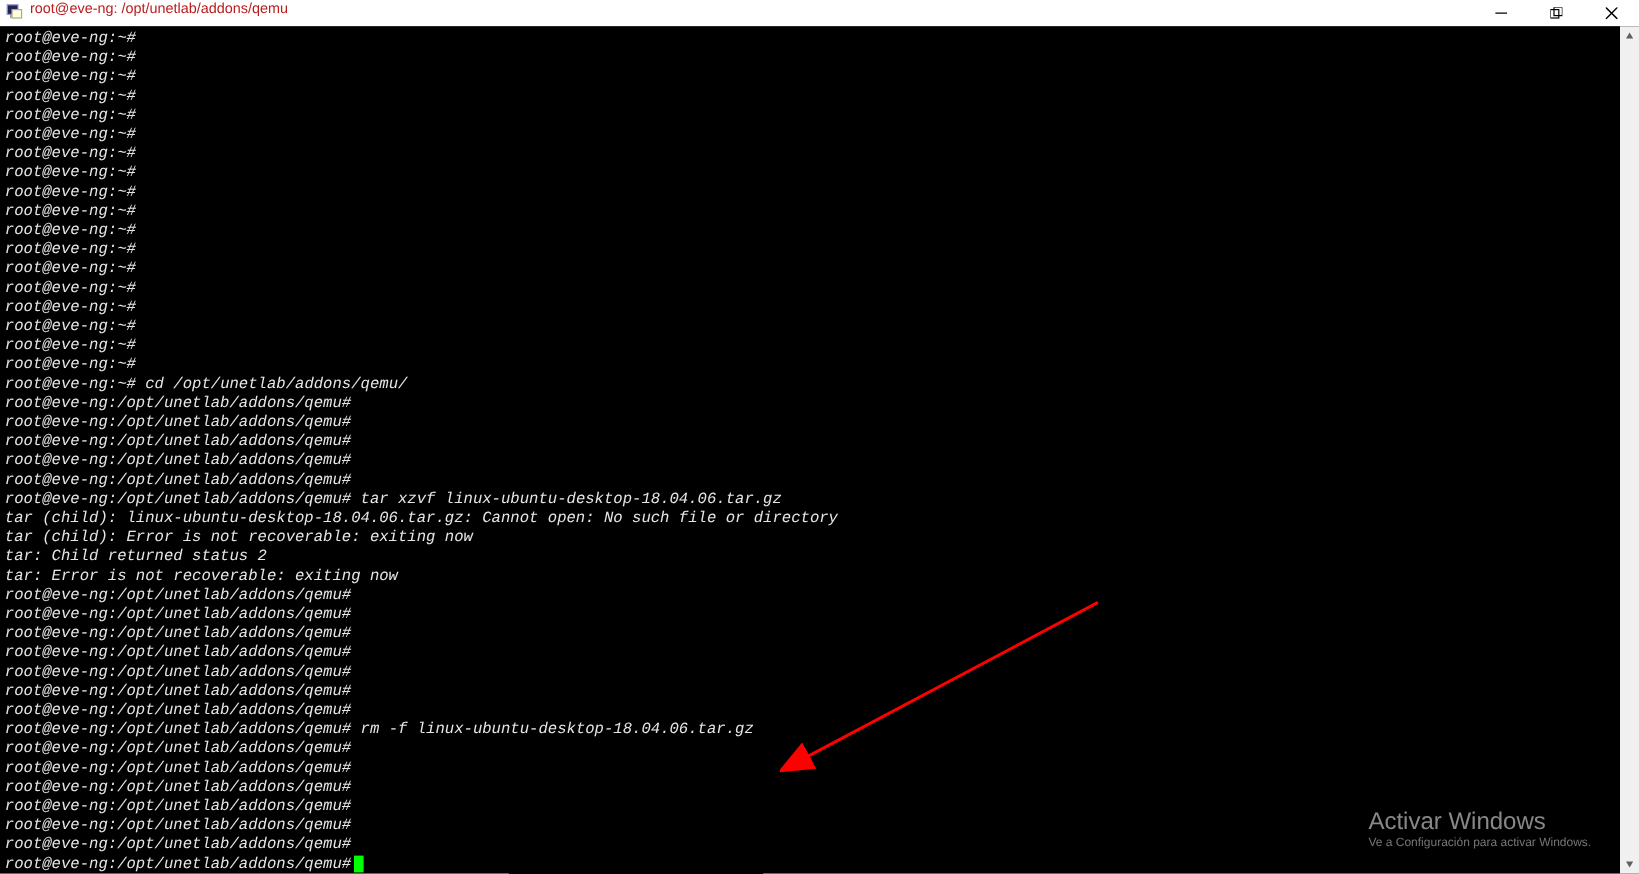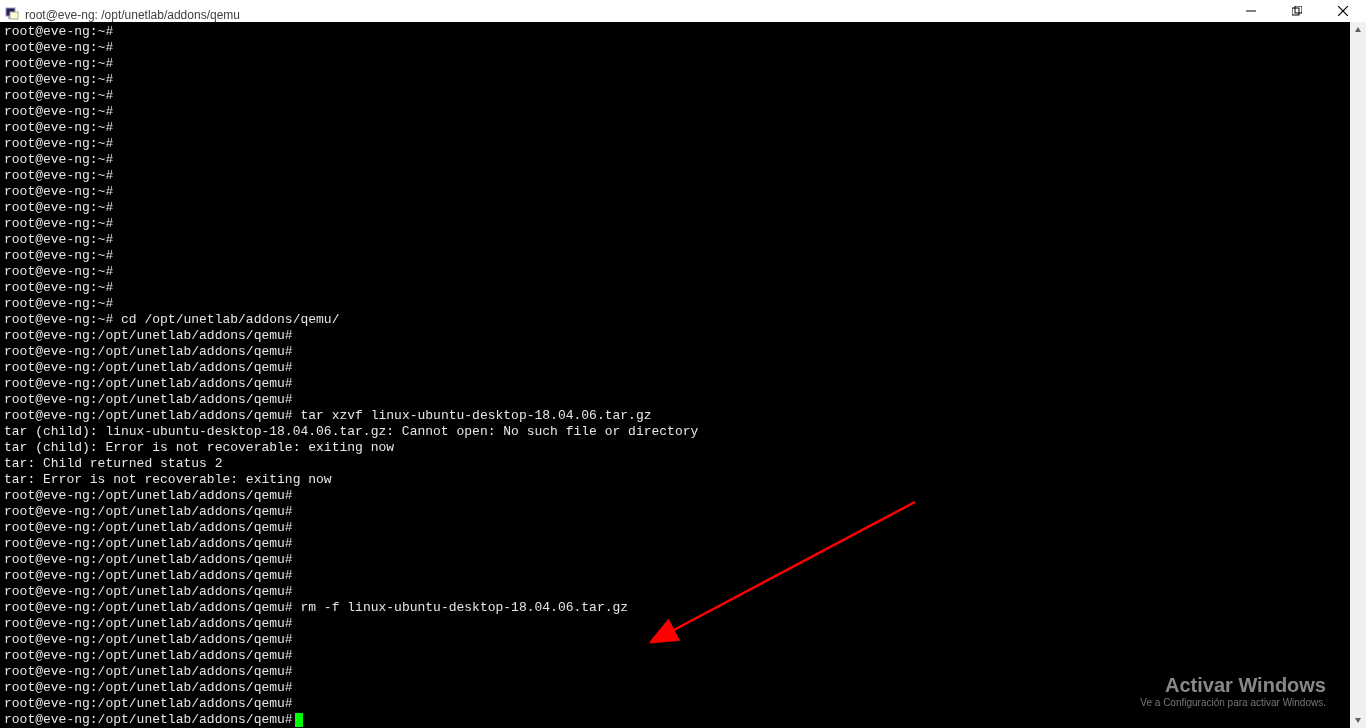--- a/index.html
+++ b/index.html
@@ -8,24 +8,24 @@
     width: 1366px;
     height: 728px;
     overflow: hidden;
     font-family: "Segoe UI", Tahoma, sans-serif;
     background: #fff;
   }
   .titlebar {
     height: 22px;
     width: 100%;
     display: flex;
-    align-items: flex-end;
+    align-items: flex-start;
     background: #fff;
     font-size: 12px;
-    color: #404040;
+    color: #b91c1c;
     position: relative;
     user-select: none;
   }
   .titlebar .icon {
     width: 18px;
     height: 18px;
     margin: 0 4px 0 3px;
     display: flex;
     align-items: center;
     justify-content: center;
@@ -63,21 +63,21 @@
     bottom: 0;
     background: #000;
     color: #e6e6e6;
     font-family: "Consolas", "Courier New", monospace;
     font-size: 13px;
     line-height: 16px;
     padding: 2px 4px 0 4px;
     white-space: pre;
     overflow: hidden;
   }
-  .terminal .line { display:block; }
+  .terminal .line { display:block;font-style:italic; }
   .cursor {
     display: inline-block;
     width: 8px;
     height: 14px;
     background: #00ff00;
     vertical-align: text-bottom;
     margin-left: 2px;
   }
   .scrollbar {
     position: absolute;
@@ -108,23 +108,22 @@
     position: absolute;
     right: 40px;
     bottom: 20px;
     text-align: left;
     color: #7a7a7a;
     font-family: "Segoe UI", Tahoma, sans-serif;
     pointer-events: none;
   }
   .watermark .w-title {
     font-size: 20px;
-    font-weight: 700;
+    font-weight: 400;
     color: #888;
-    text-align: right;
   }
   .watermark .w-sub {
     font-size: 10px;
     color: #777;
   }
 </style>
 </head>
 <body>
 
 <div class="titlebar">

